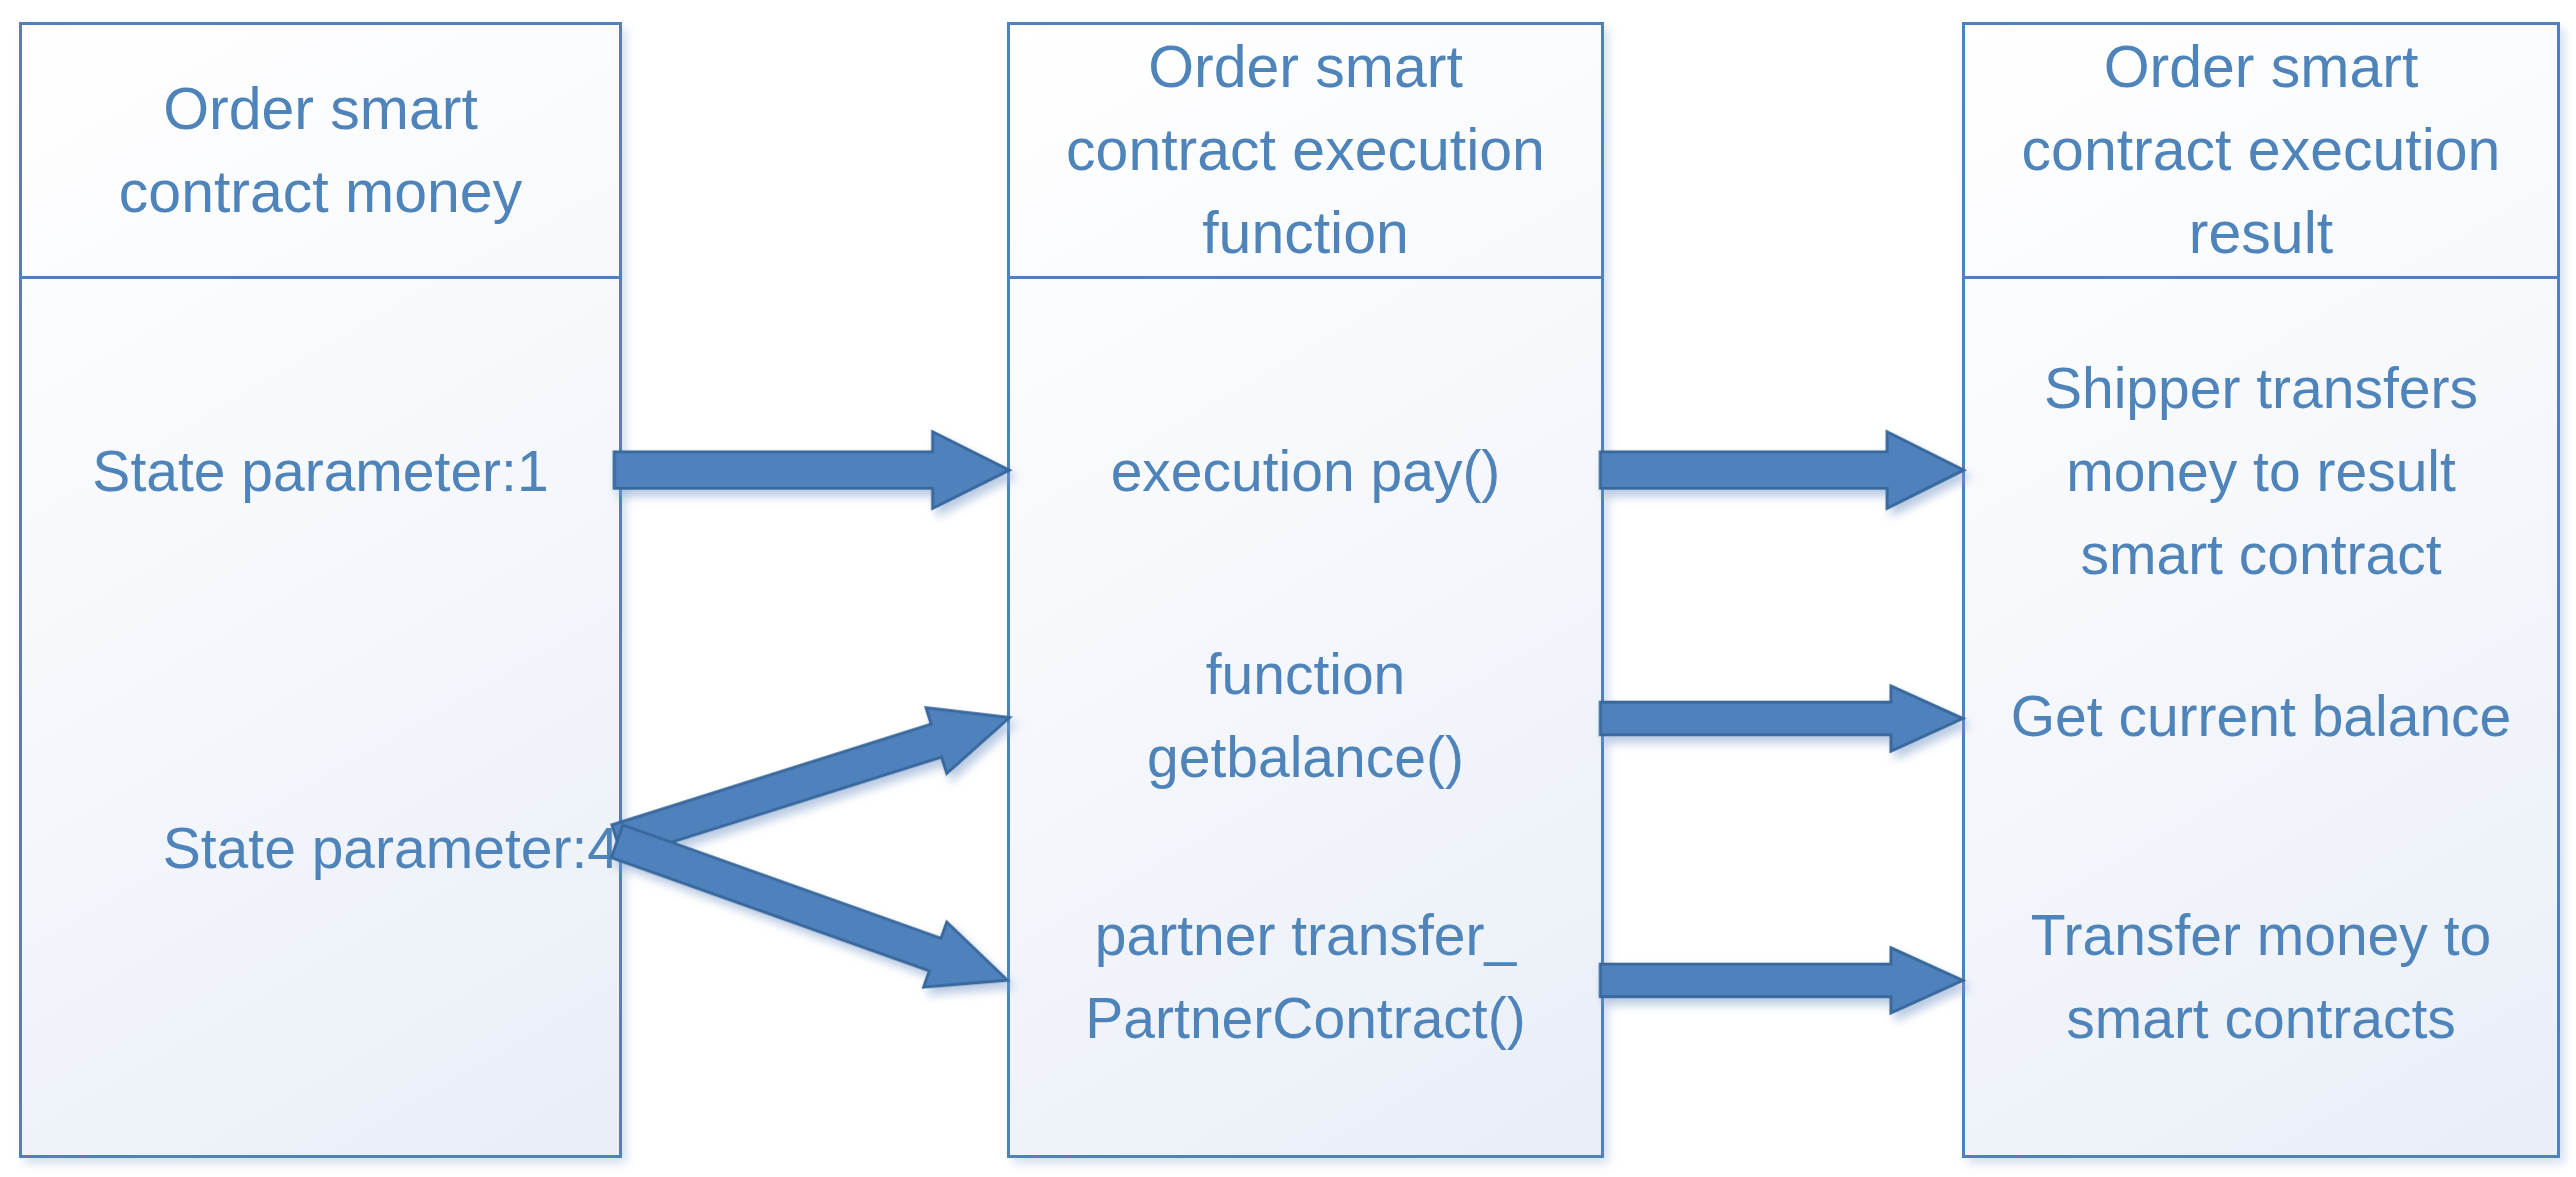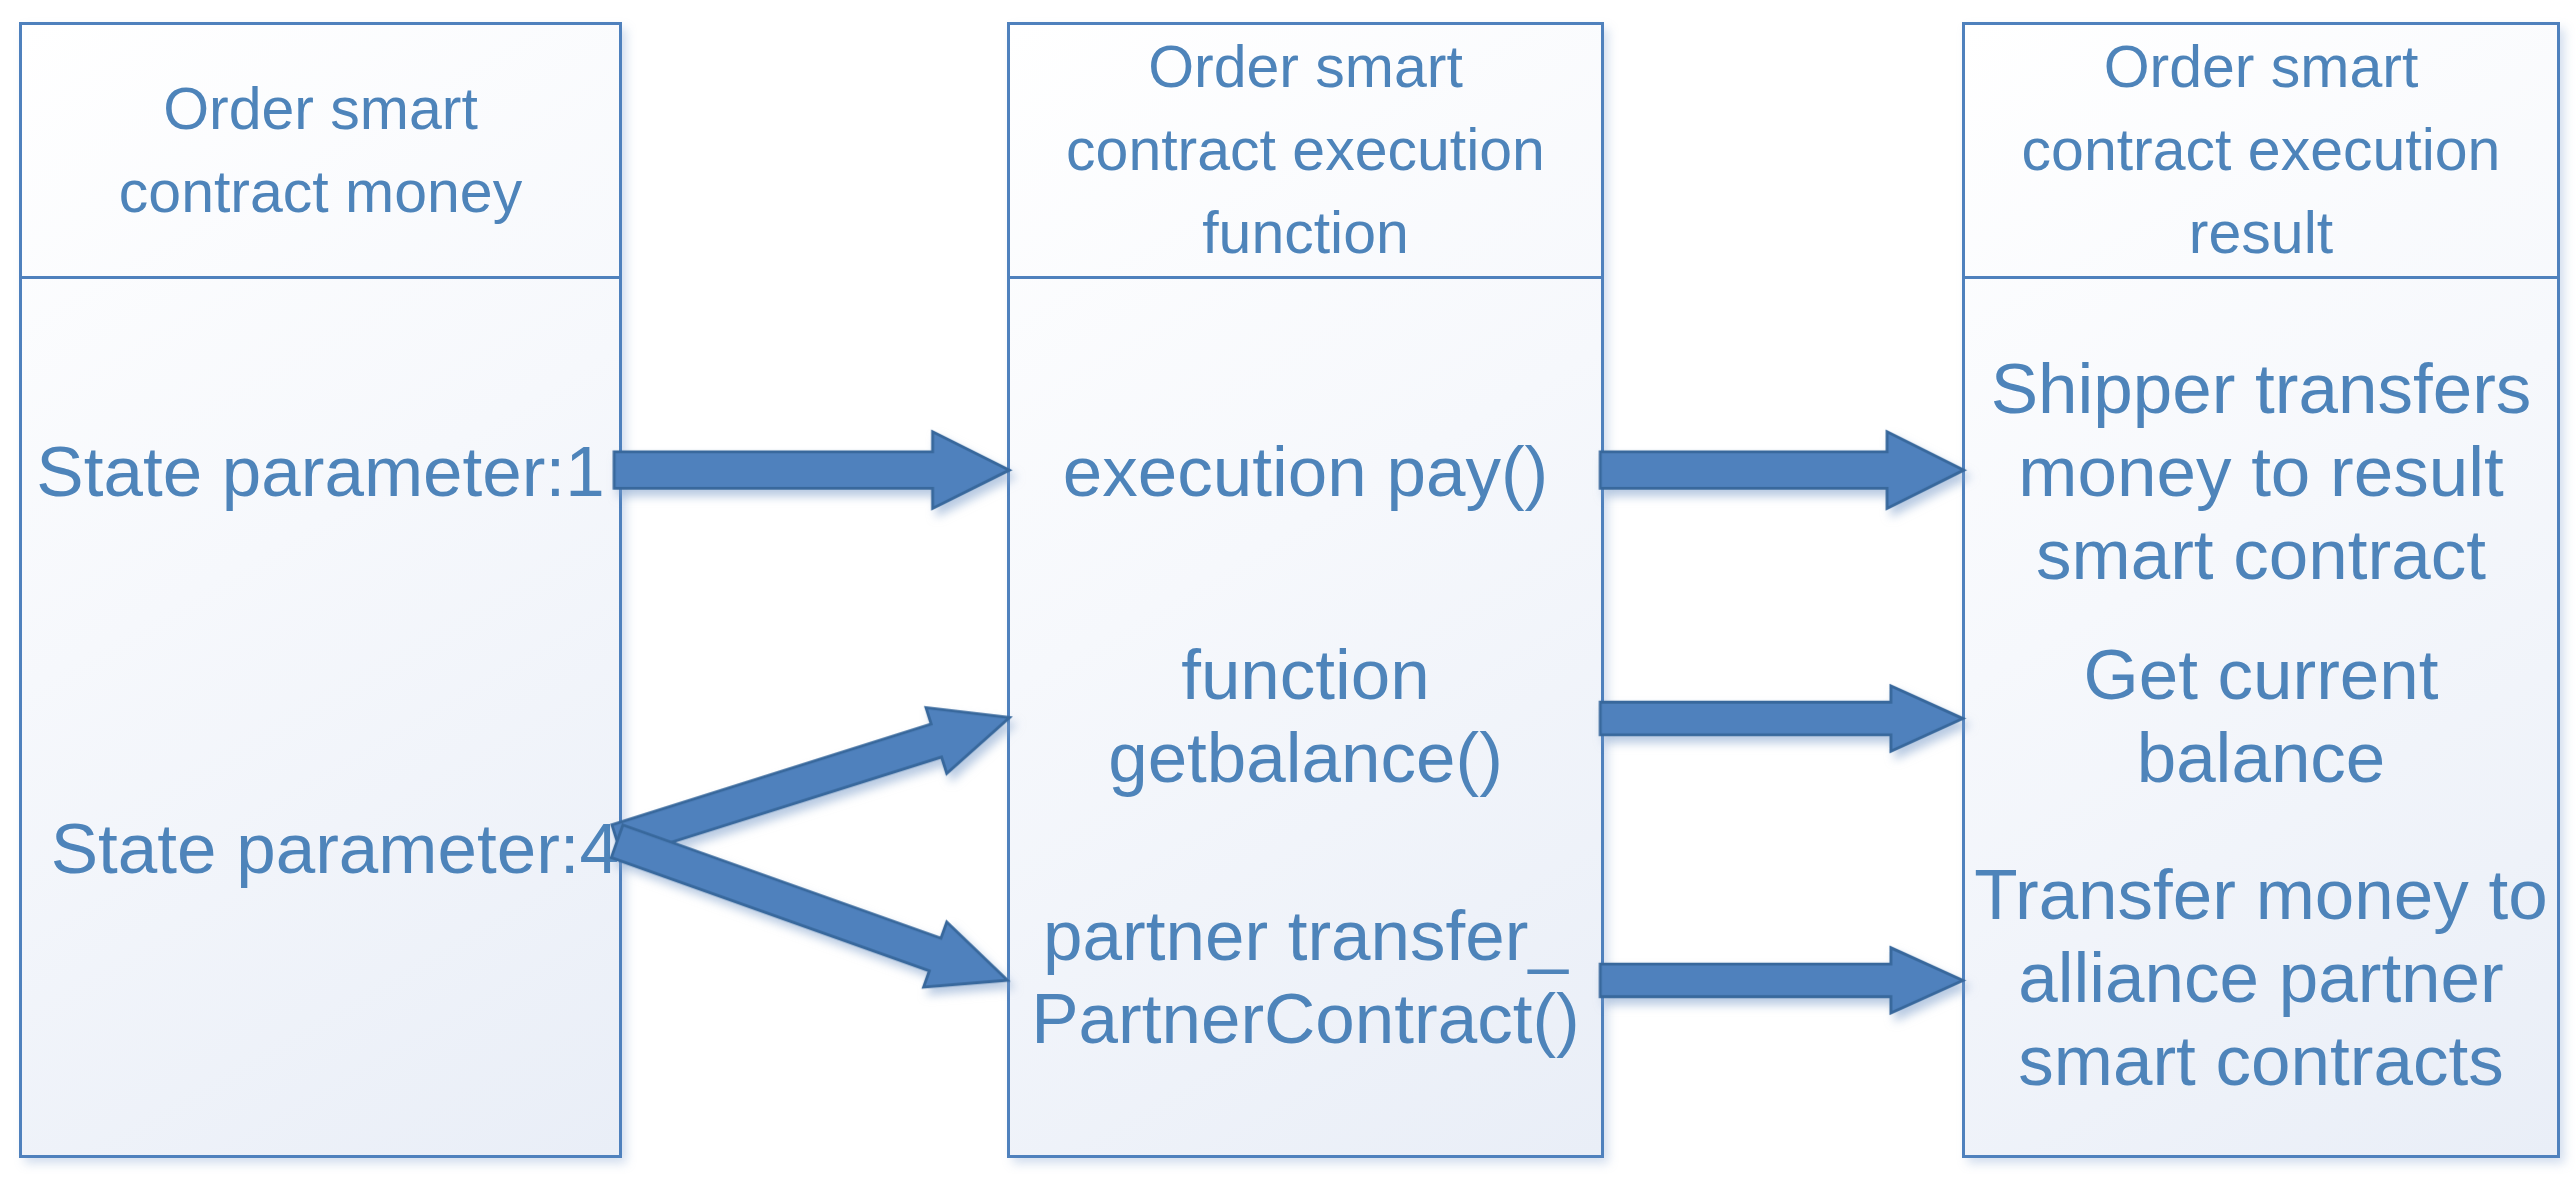--- a/index.html
+++ b/index.html
@@ -39,21 +39,21 @@
     text-align:center;
     color:var(--text);
     font-size:59px;line-height:83px;
   }
   .box-body{position:relative;height:873px;}
   .item{
     position:absolute;left:0;right:0;
     transform:translateY(-50%);
     text-align:center;
     color:var(--text);
-    font-size:71px;line-height:83px;
+    font-size:57px;line-height:83px;
   }
   .item span,.box-header span{display:block;}
   .serif{font-family:Liberation Sans, sans-serif;}
   
   .pos-r1{top:192px;}
   .pos-r2{top:437px;}
   .pos-r3{top:698px;}
   .pos-s4{top:569px;text-align:right;}
   svg.arrows{position:absolute;left:0;top:0;pointer-events:none;}
   .arrow-layer{filter:drop-shadow(5px 7px 5px rgba(125,158,203,0.55));}
@@ -110,21 +110,20 @@
       <div class="item pos-r1">
         <span>Shipper transfers</span>
         <span>money to result</span>
         <span>smart contract</span>
       </div>
       <div class="item pos-r2">
         <span>Get current balance</span>
       </div>
       <div class="item pos-r3">
         <span>Transfer money to</span>
-        <span>alliance partner</span>
         <span>smart contracts</span>
       </div>
     </div>
   </div>
 
   <svg class="arrows" width="2576" height="1177" viewBox="0 0 2685 1227">
     <g class="arrow-layer">
 
       <polygon class="arrow" points="640,471 972,471 972,450 1052,490 972,530 972,509 640,509"></polygon>
 

